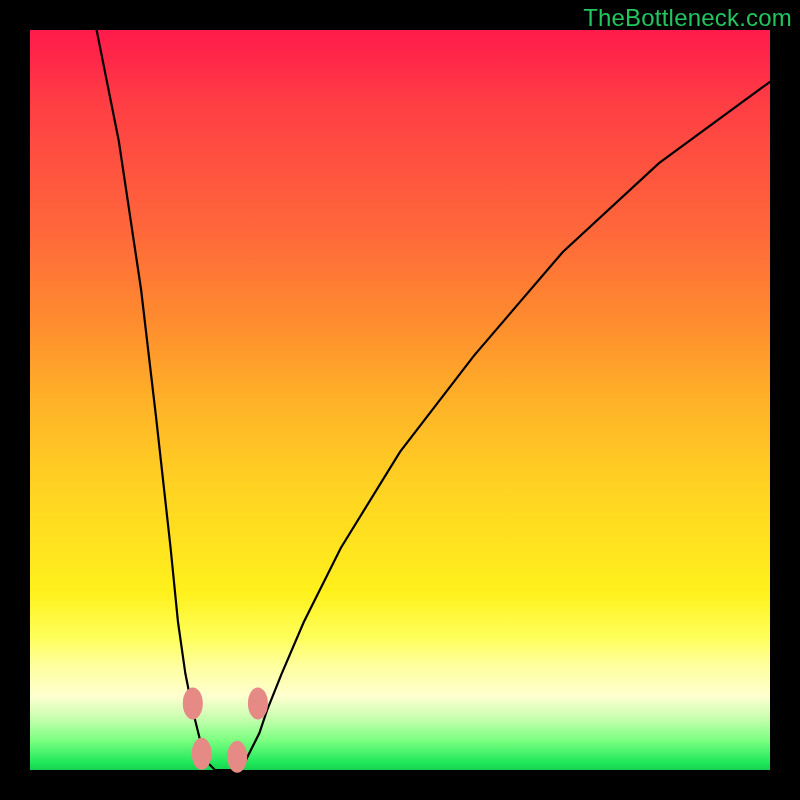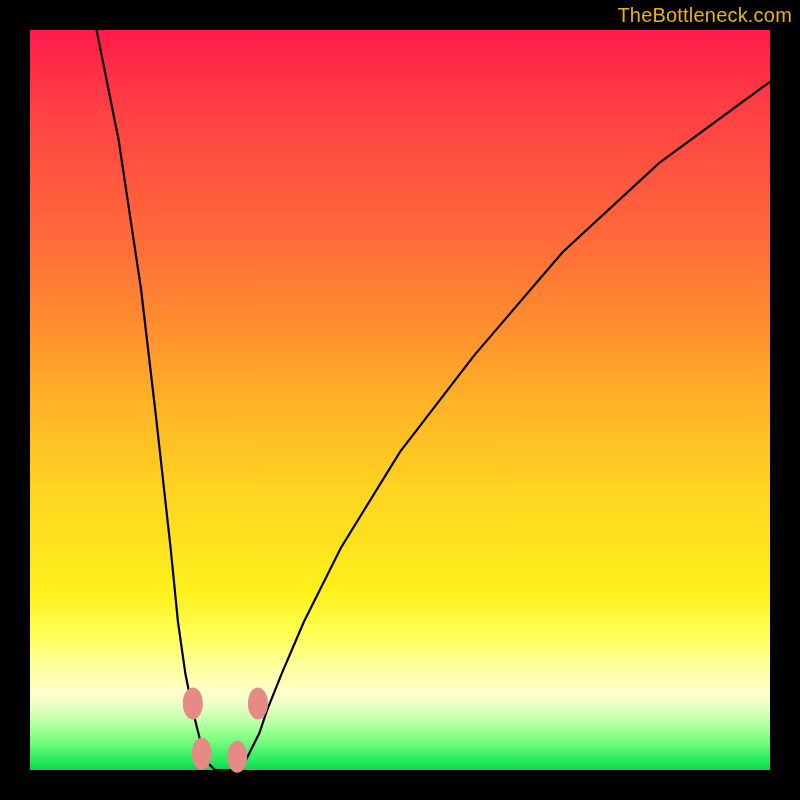--- a/index.html
+++ b/index.html
@@ -42,22 +42,22 @@
         #c8ffb0 93%,
         #7bff80 96%,
         #1fe85a 99%,
         #17d14f 100%
       );
   }
   .watermark {
     position: absolute;
     top: 4px;
     right: 8px;
-    color: #eab308;
-    font-size: 20px;
+    color: #22c55e;
+    font-size: 24px;
     font-weight: 500;
     letter-spacing: 0.2px;
     user-select: none;
   }
   svg.curve {
     position: absolute;
     left: 0;
     top: 0;
     width: 740px;
     height: 740px;

